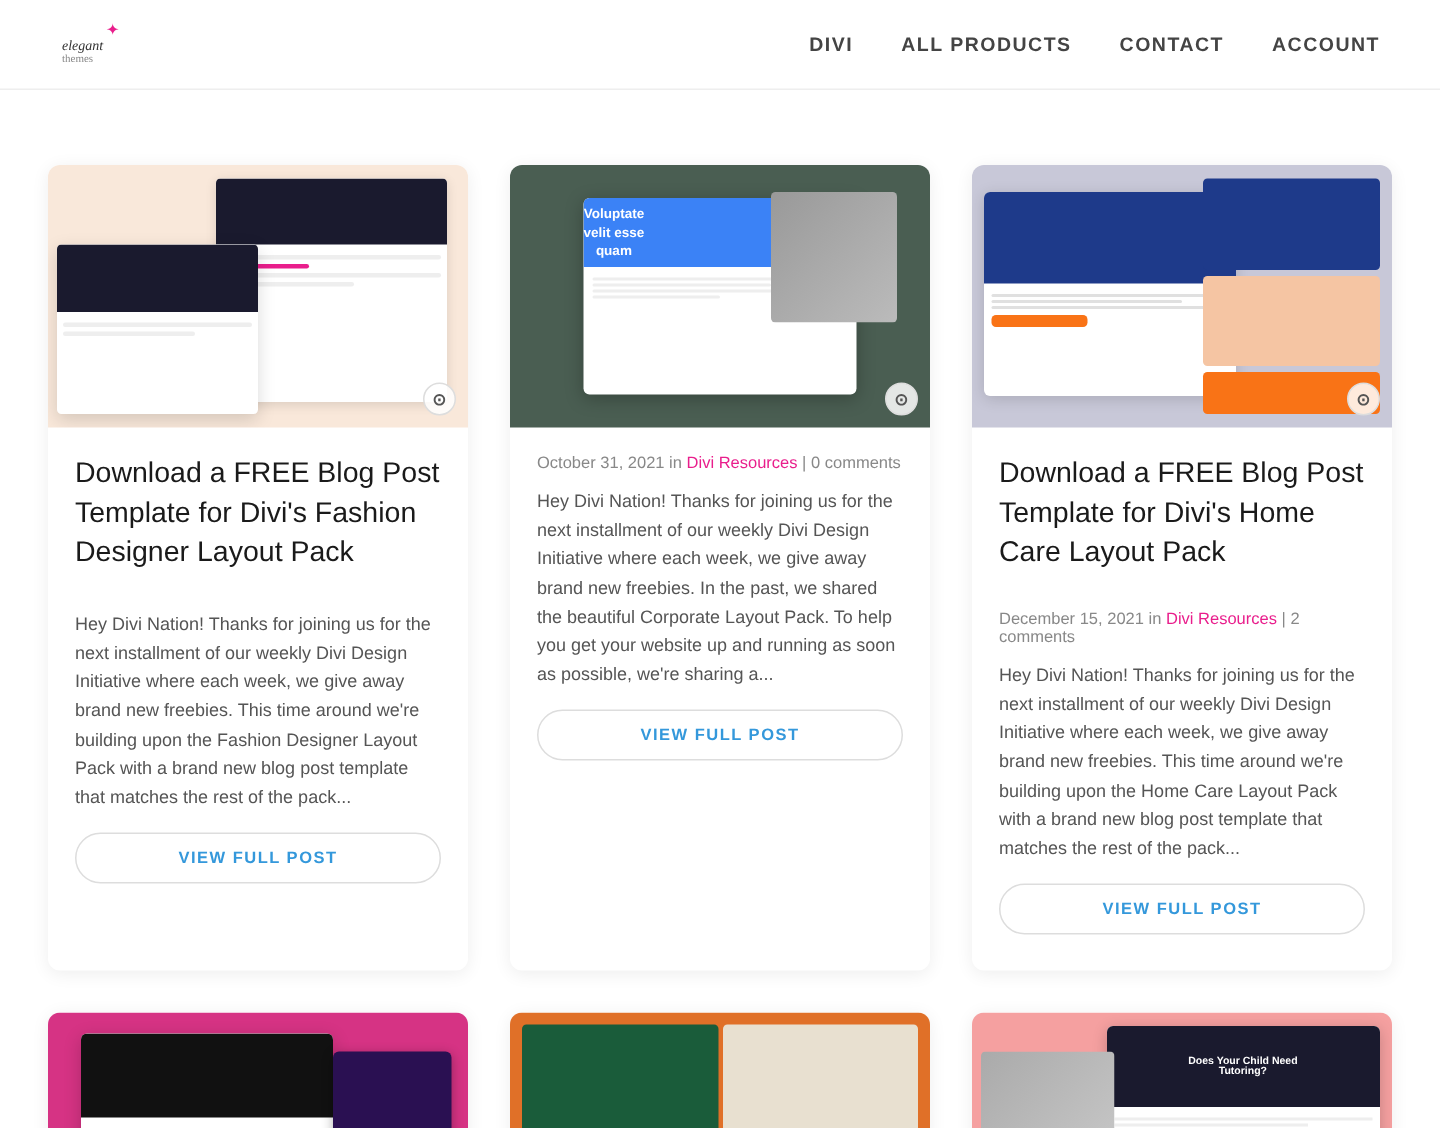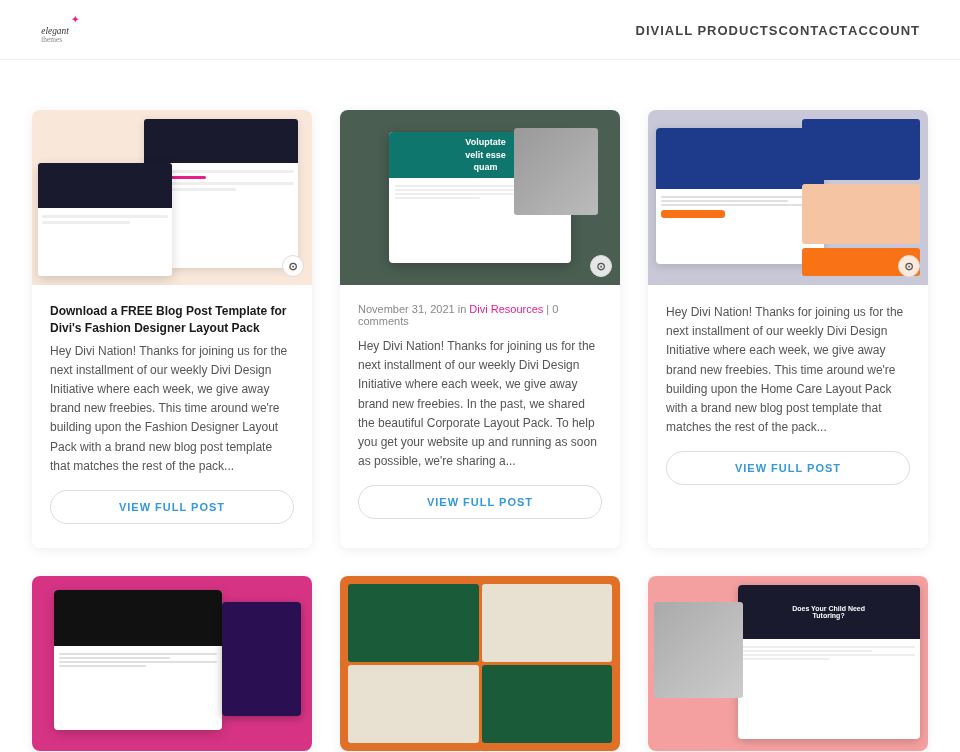--- a/index.html
+++ b/index.html
@@ -23,20 +23,21 @@
       align-items: center;
       gap: 6px;
     }
     .logo-icon {
       width: 40px;
       height: 40px;
     }
     .nav-links {
       display: flex;
       align-items: center;
+      gap: 32px;
       list-style: none;
     }
     .nav-links a {
       text-decoration: none;
       color: #444;
       font-family: sans-serif;
       font-size: 13px;
       font-weight: 600;
       letter-spacing: 1px;
       text-transform: uppercase;
@@ -119,25 +120,25 @@
       color: #555;
       border: 1px solid #ddd;
     }
 
     
     .card-body {
       padding: 18px 18px 10px;
     }
 
     .card-title {
-      font-size: 12px;
-      font-weight: 700;
+      font-size: 19px;
+      font-weight: 400;
       color: #1a1a1a;
       line-height: 1.4;
-      margin-bottom: 5px;
+      margin-bottom: 24px;
       font-family: sans-serif;
     }
 
     .card-meta {
       font-size: 11px;
       color: #888;
       font-family: sans-serif;
       margin-bottom: 10px;
     }
 
@@ -236,25 +237,23 @@
     .corp-screen {
       width: 65%;
       height: 75%;
       background: #fff;
       border-radius: 4px;
       box-shadow: 0 3px 12px rgba(0,0,0,0.25);
       overflow: hidden;
     }
     .corp-header {
       height: 35%;
-      background: #0f766e;
-      display: flex;
-      align-items: center;
-      justify-content: center;
-      padding-left: 11px;
+      background: #3b82f6;
+      display: flex;
+      align-items: center;
     }
     .corp-title-text {
       color: #fff;
       font-size: 9px;
       font-family: sans-serif;
       font-weight: 700;
       text-align: center;
       line-height: 1.4;
     }
     .corp-body {
@@ -525,21 +524,21 @@
             </div>
             <div class="corp-person">
               <div style="width:100%;height:100%;background:linear-gradient(135deg,#999,#bbb)"></div>
             </div>
           </div>
         </div>
         <div class="d-circle">⊙</div>
       </div>
       <div class="card-body">
         <div class="card-meta">
-          <span>November 31, 2021</span> in <a href="#">Divi Resources</a> | <span>0 comments</span>
+          <span>October 31, 2021</span> in <a href="#">Divi Resources</a> | <span>0 comments</span>
         </div>
         <div class="card-excerpt">Hey Divi Nation! Thanks for joining us for the next installment of our weekly Divi Design Initiative where each week, we give away brand new freebies. In the past, we shared the beautiful Corporate Layout Pack. To help you get your website up and running as soon as possible, we're sharing a...</div>
         <a href="#" class="btn-view-post">VIEW FULL POST</a>
       </div>
     </div>
 
     <div class="post-card">
       <div class="card-image card-img-3">
         <div class="card-image-inner">
           <div class="home-mock">
@@ -555,20 +554,24 @@
             <div class="hm-right">
               <div class="hm-box hm-box-blue"></div>
               <div class="hm-box hm-box-peach"></div>
               <div class="hm-box hm-box-orange"></div>
             </div>
           </div>
         </div>
         <div class="d-circle">⊙</div>
       </div>
       <div class="card-body">
+        <div class="card-title">Download a FREE Blog Post Template for Divi's Home Care Layout Pack</div>
+        <div class="card-meta">
+          <span>December 15, 2021</span> in <a href="#">Divi Resources</a> | <span>2 comments</span>
+        </div>
         <div class="card-excerpt">Hey Divi Nation! Thanks for joining us for the next installment of our weekly Divi Design Initiative where each week, we give away brand new freebies. This time around we're building upon the Home Care Layout Pack with a brand new blog post template that matches the rest of the pack...</div>
         <a href="#" class="btn-view-post">VIEW FULL POST</a>
       </div>
     </div>
 
     <div class="post-card">
       <div class="card-image card-img-4">
         <div class="card-image-inner">
           <div class="ai-mock">
             <div class="ai-main-page">

